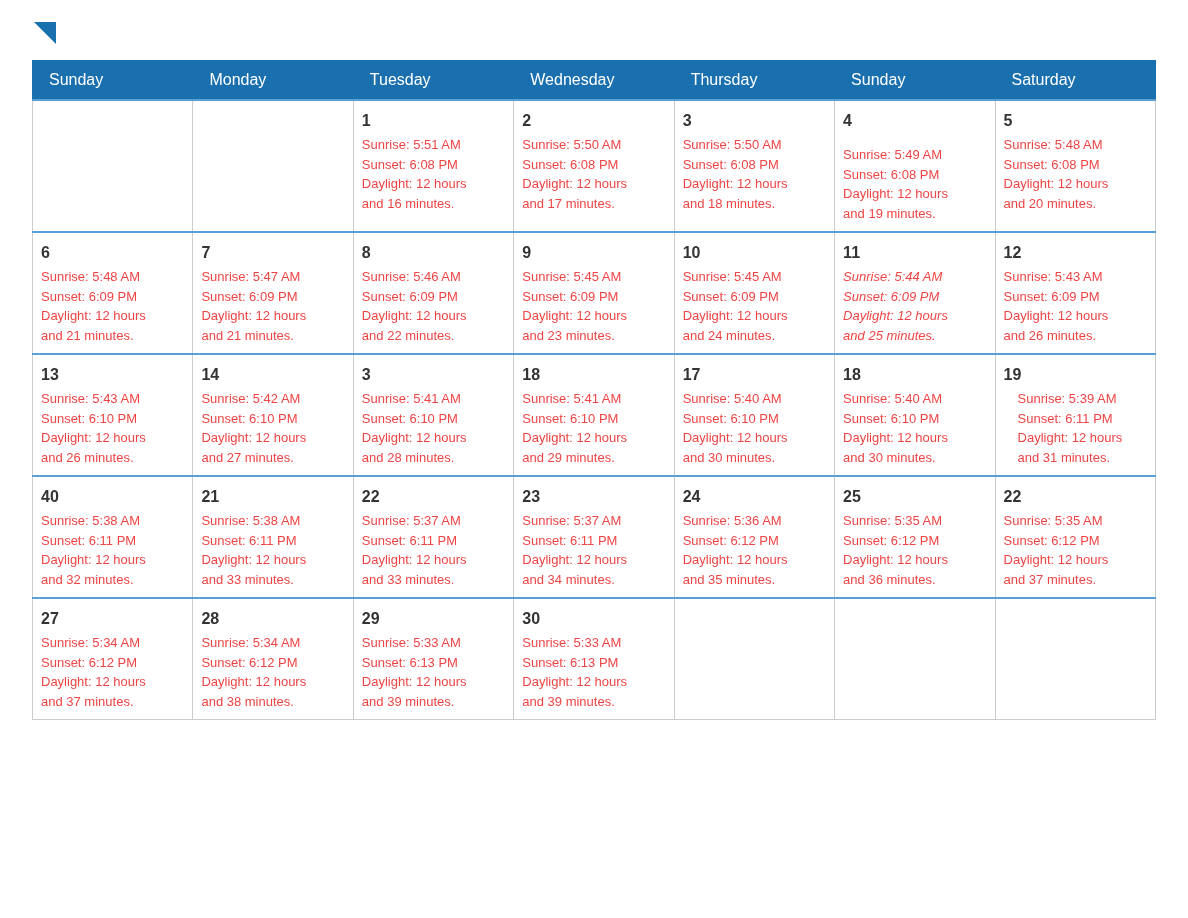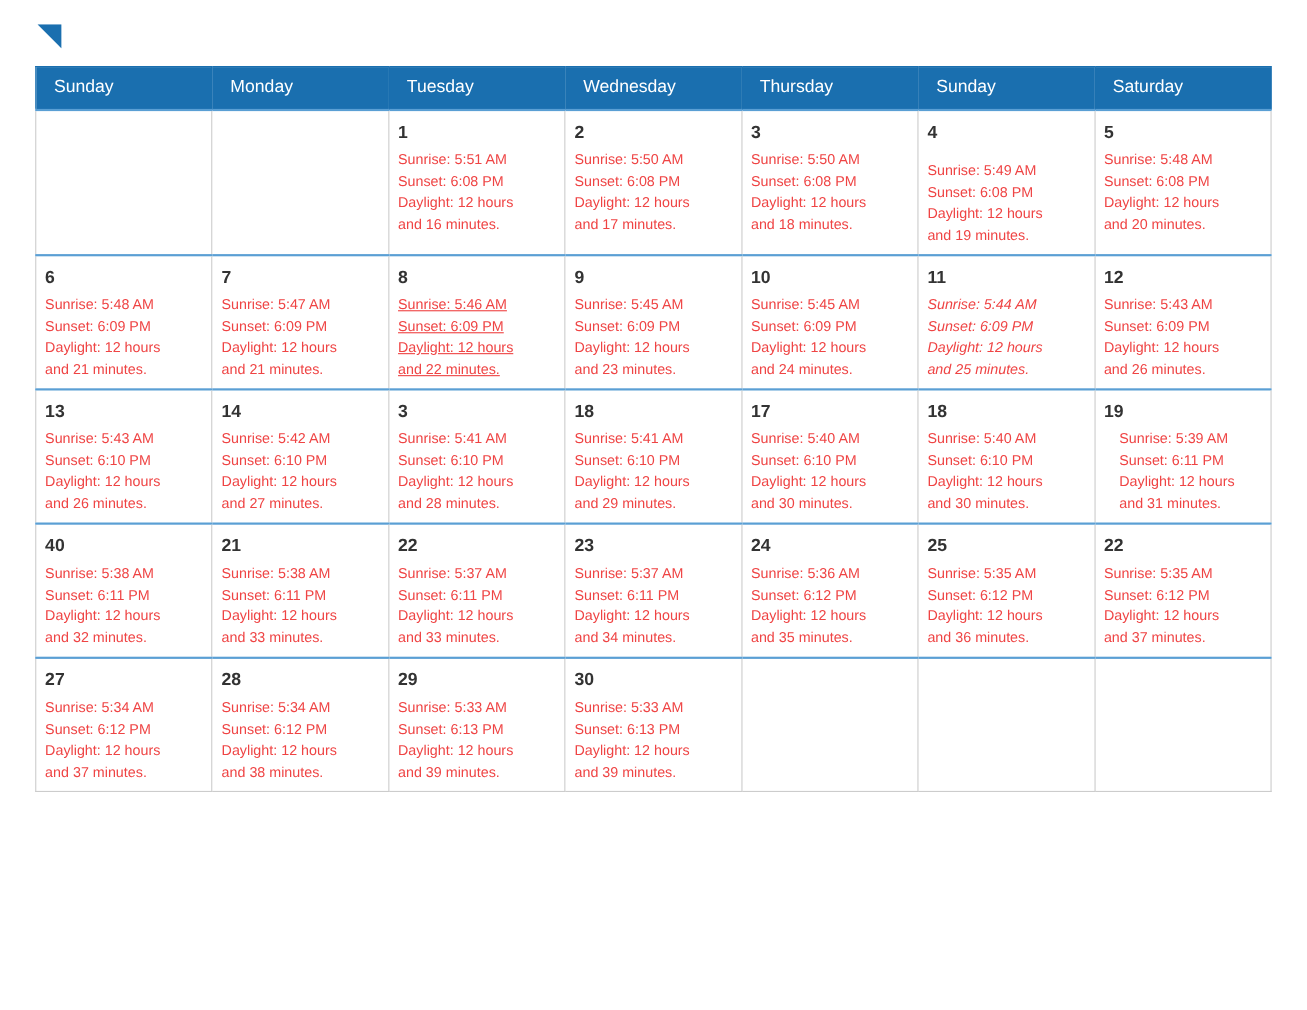--- a/index.html
+++ b/index.html
@@ -159,21 +159,21 @@
         </td>
         <td>
           <span class="day-number">7</span>
           <div class="day-info" style="white-space: pre-line;">Sunrise: 5:47 AM
 Sunset: 6:09 PM
 Daylight: 12 hours
 and 21 minutes.</div>
         </td>
         <td>
           <span class="day-number">8</span>
-          <div class="day-info" style="white-space: pre-line; text-decoration: underline;">Sunrise: 5:46 AM
+          <div class="day-info" style="white-space: pre-line;">Sunrise: 5:46 AM
 Sunset: 6:09 PM
 Daylight: 12 hours
 and 22 minutes.</div>
         </td>
         <td>
           <span class="day-number">9</span>
           <div class="day-info" style="white-space: pre-line;">Sunrise: 5:45 AM
 Sunset: 6:09 PM
 Daylight: 12 hours
 and 23 minutes.</div>

